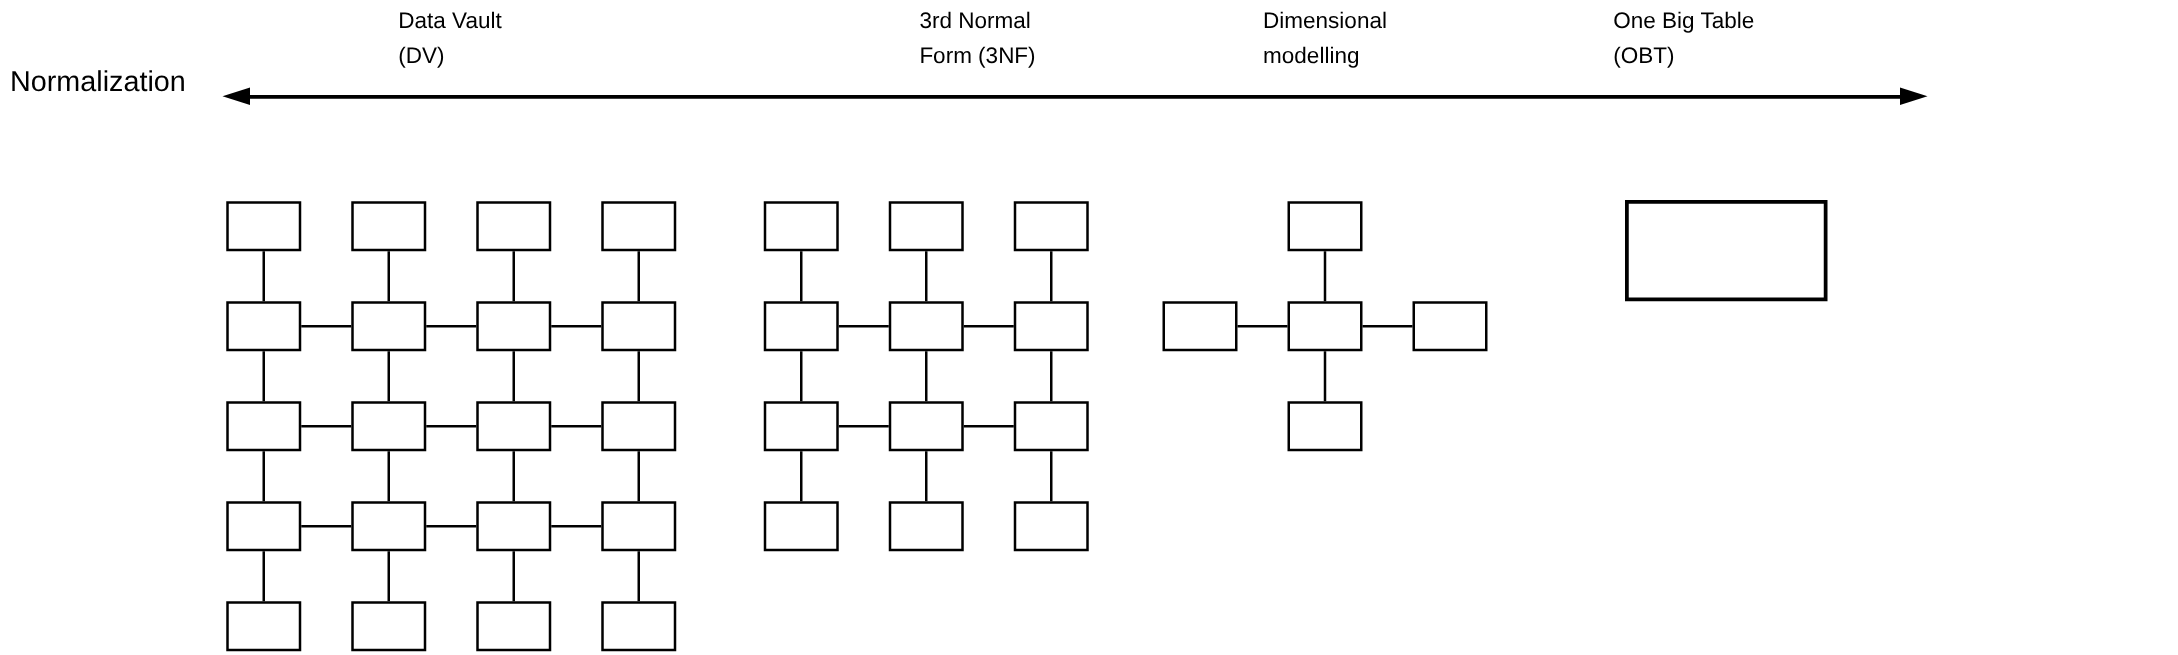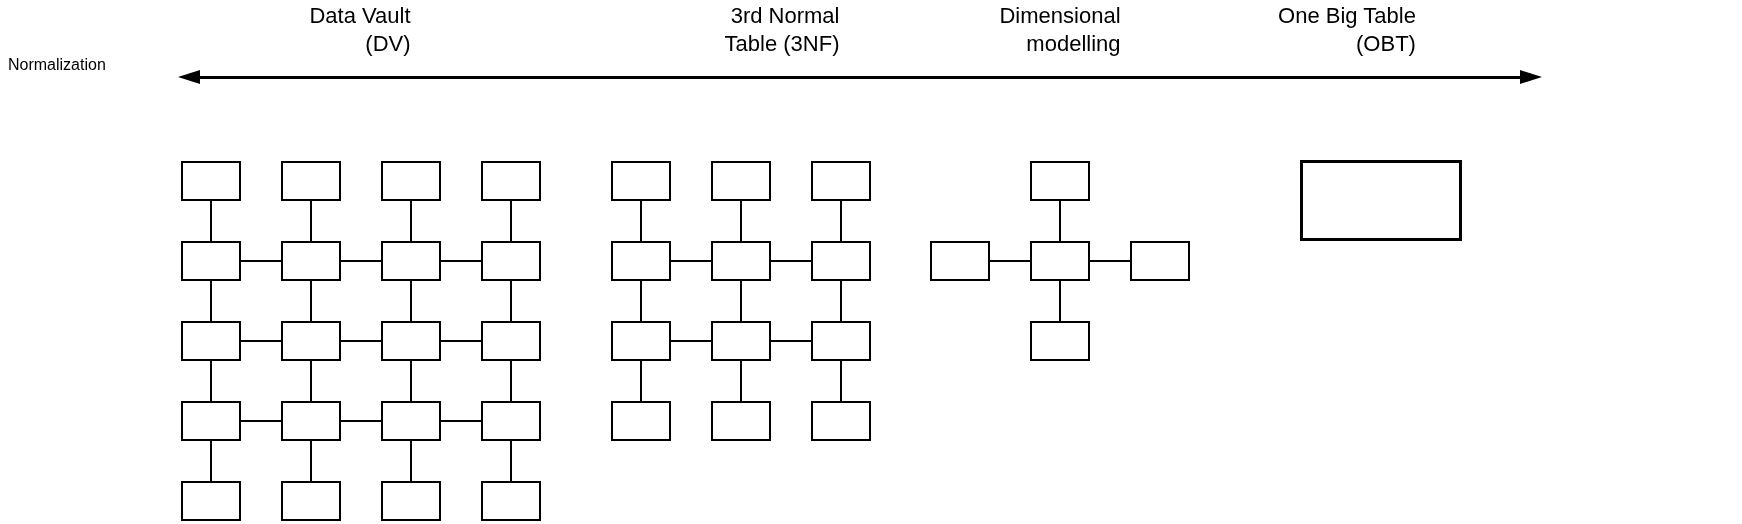--- a/index.html
+++ b/index.html
@@ -8,33 +8,33 @@
     background: #ffffff;
     font-family: "Liberation Sans", sans-serif;
     color: #000000;
     position: relative;
     overflow: hidden;
   }
   .canvas { position: absolute; left: 0; top: 0; width: 1742px; height: 524px; }
 
   .side-label {
     position: absolute;
-    font-size: 16px;
+    font-size: 23px;
     line-height: 26px;
     white-space: nowrap;
   }
   #normalization-label { left: 8px; top: 52px; }
   #denormalization-label { right: 5px; top: 53px; }
 
   .section-label {
     position: absolute;
     top: 2px;
     transform: translateX(-50%);
-    text-align: right;
-    font-size: 22px;
+    text-align: left;
+    font-size: 18px;
     line-height: 28px;
     white-space: nowrap;
   }
   #label-dv  { left: 360px; }
   #label-3nf { left: 782px; }
   #label-dim { left: 1060px; }
   #label-obt { left: 1347px; }
 
   .arrow-line {
     position: absolute;
@@ -77,21 +77,21 @@
   <div class="arrowhead" id="arrowhead-left"></div>
   <div class="arrowhead" id="arrowhead-right"></div>
 
   <div class="section-label" id="label-dv">
     <div>Data Vault</div>
     <div>(DV)</div>
   </div>
 
   <div class="section-label" id="label-3nf">
     <div>3rd Normal</div>
-    <div>Table (3NF)</div>
+    <div>Form (3NF)</div>
   </div>
 
   <div class="section-label" id="label-obt">
     <div>One Big Table</div>
     <div>(OBT)</div>
   </div>
 
   <div class="section-label" id="label-dim">
     <div>Dimensional</div>
     <div>modelling</div>

